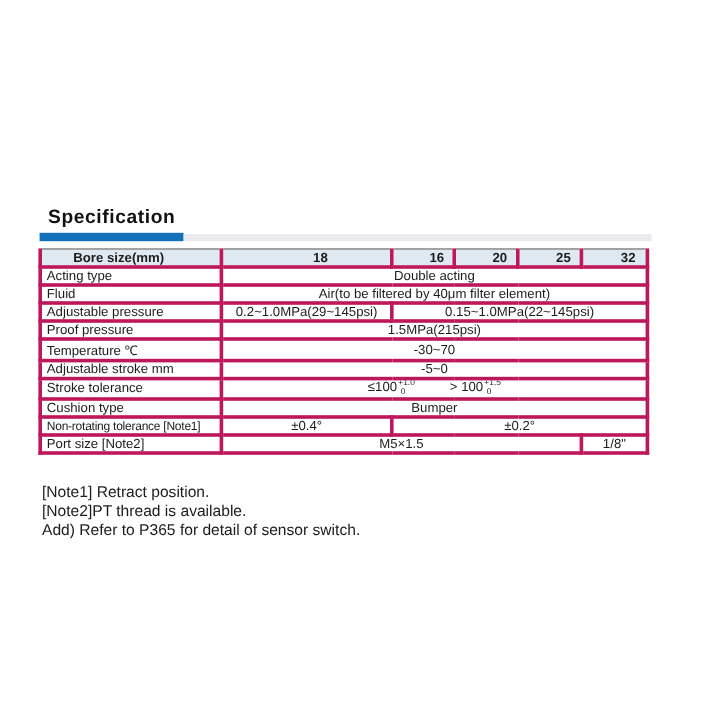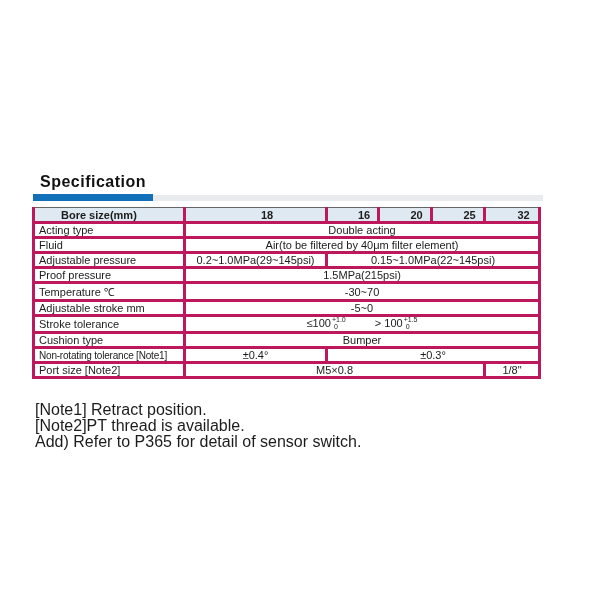--- a/index.html
+++ b/index.html
@@ -52,21 +52,21 @@
   .tol-group { display: inline-flex; align-items: flex-start; }
   .tol-group + .tol-group { margin-left: 26px; }
   .tol-stack {
     display: inline-flex; flex-direction: column; align-items: flex-start;
     font-size: 7px; line-height: 7px; margin-left: 1px; transform: translateY(-1px);
   }
   .tol-stack .sub { padding-left: 2px; }
 
   .notes {
     position: absolute; left: 35px; top: 390px;
-    font-size: 16px; line-height: 16px; color: #1c1c1c;
+    font-size: 13px; line-height: 16px; color: #1c1c1c;
   }
 </style>
 </head>
 <body>
 
 <div class="stage">
 
   <div class="title">Specification</div>
 
   <div class="accent-bar">
@@ -146,26 +146,26 @@
       </tr>
 
       <tr>
         <td class="lbl">Cushion type</td>
         <td colspan="5">Bumper</td>
       </tr>
 
       <tr>
         <td class="lbl small">Non-rotating tolerance [Note1]</td>
         <td>±0.4°</td>
-        <td colspan="4">±0.3°</td>
+        <td colspan="4">±0.2°</td>
       </tr>
 
       <tr>
         <td class="lbl">Port size [Note2]</td>
-        <td colspan="4">M5×0.8</td>
+        <td colspan="4">M5×1.5</td>
         <td>1/8"</td>
       </tr>
     </tbody>
   </table>
 
   <div class="notes">
     <div>[Note1] Retract position.</div>
     <div>[Note2]PT thread is available.</div>
     <div>Add) Refer to P365 for detail of sensor switch.</div>
   </div>

